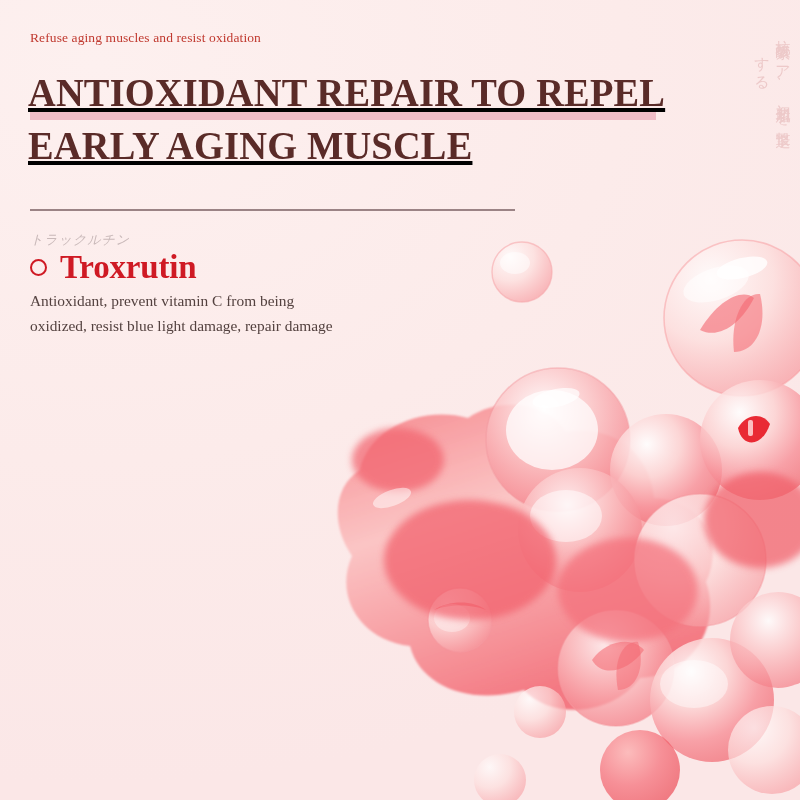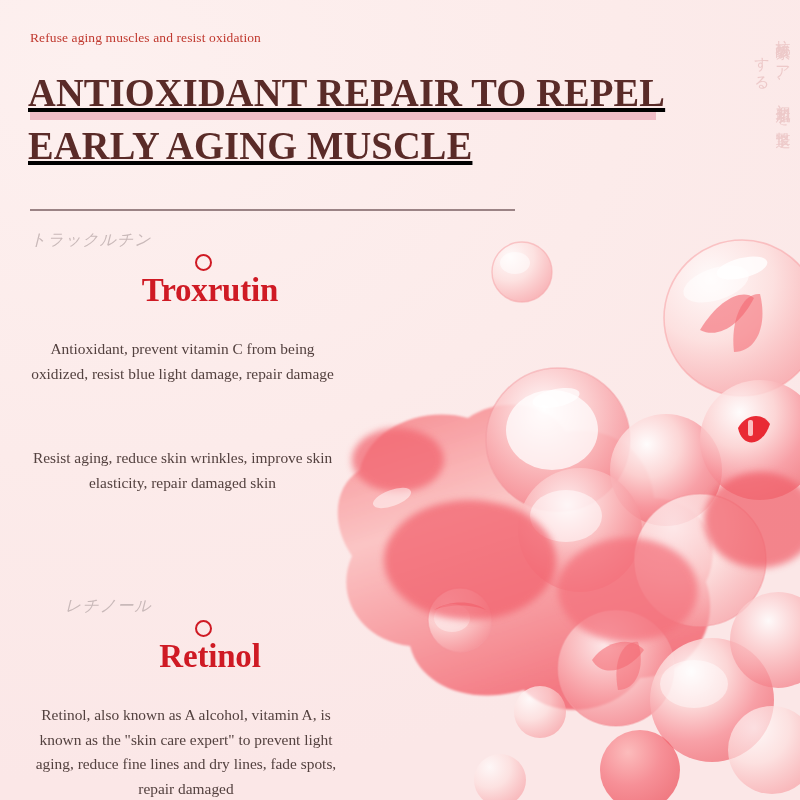--- a/index.html
+++ b/index.html
@@ -92,34 +92,32 @@
   }
 
   
   .ingredient { position: absolute; left: 30px; width: 360px; }
   .ing-1 { top: 232px; }
   .ing-2 { top: 418px; }
   .ing-3 { top: 598px; }
 
   .kana {
     font-family: "DejaVu Sans", sans-serif;
-    font-size: 16px;
+    font-size: 13px;
     color: #c9b9b9;
     letter-spacing: 1px;
     font-style: italic;
     line-height: 16px;
     white-space: nowrap;
   }
   .ing-3 .kana { padding-left: 35px; }
 
   .ing-name-row {
     display: flex;
     align-items: center;
-    margin-top: 6px;
-    flex-direction: column;
   }
   .bullet {
     width: 17px;
     height: 17px;
     border: 2.5px solid #cf1a24;
     border-radius: 50%;
     box-sizing: border-box;
     flex: 0 0 auto;
     margin-right: 13px;
   }
@@ -128,27 +126,26 @@
     font-weight: bold;
     font-size: 33px;
     line-height: 38px;
     color: #cf1a24;
     letter-spacing: -0.2px;
     white-space: nowrap;
   }
   .ing-2 .ing-name { transform: scaleX(0.94); transform-origin: left center; }
 
   .ing-desc {
-    margin-top: 28px;
+    margin-top: 3px;
     font-family: "Liberation Serif", "DejaVu Serif", serif;
     font-size: 15.4px;
     line-height: 24.5px;
     color: #53413f;
     width: 305px;
-    text-align: center;
   }
   .ing-3 .ing-desc { width: 312px; }
 
   
   .vjp {
     position: absolute;
     top: 28px;
     right: 8px;
     z-index: 5;
     display: flex;
@@ -294,26 +291,17 @@
     <div class="ingredient ing-1">
       <div class="kana">トラックルチン</div>
       <div class="ing-name-row">
         <span class="bullet"></span>
         <span class="ing-name">Troxrutin</span>
       </div>
       <div class="ing-desc">Antioxidant, prevent vitamin C from being oxidized, resist blue light damage, repair damage</div>
     </div>
 
     <div class="ingredient ing-2">
-      <div class="ing-desc">Resist aging, reduce skin wrinkles, improve skin elasticity, repair damaged skin</div>
     </div>
 
-    <div class="ingredient ing-3">
-      <div class="kana">レチノール</div>
-      <div class="ing-name-row">
-        <span class="bullet"></span>
-        <span class="ing-name">Retinol</span>
-      </div>
-      <div class="ing-desc">Retinol, also known as A alcohol, vitamin A, is known as the "skin care expert" to prevent light aging, reduce fine lines and dry lines, fade spots, repair damaged</div>
-    </div>
 
   </div>
 </div>
 
 </body></html>

